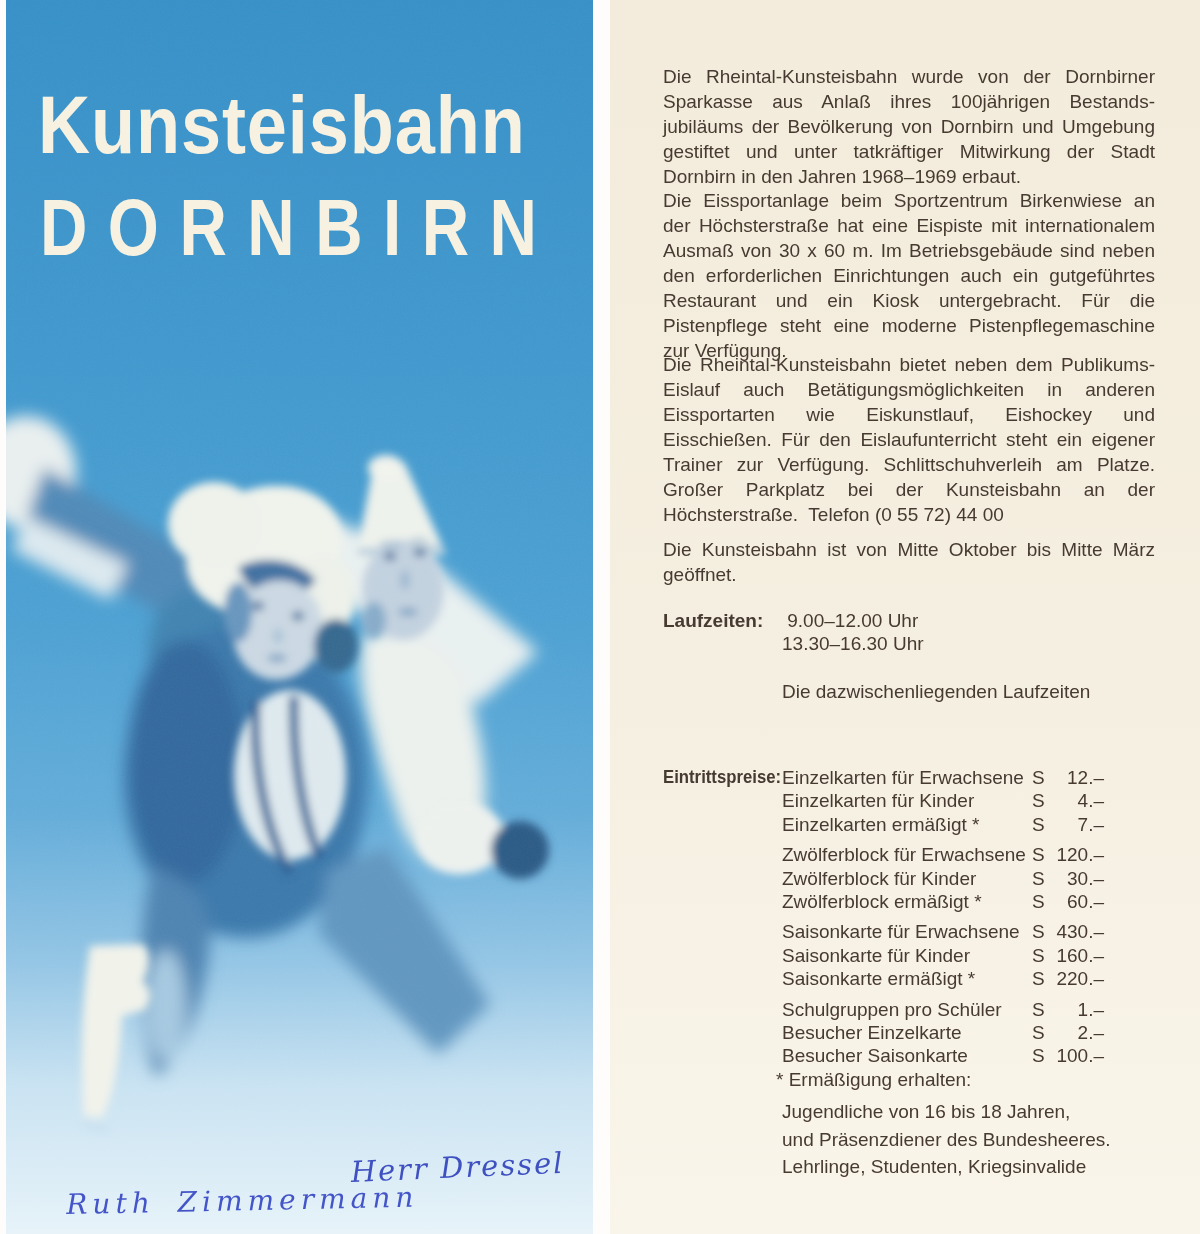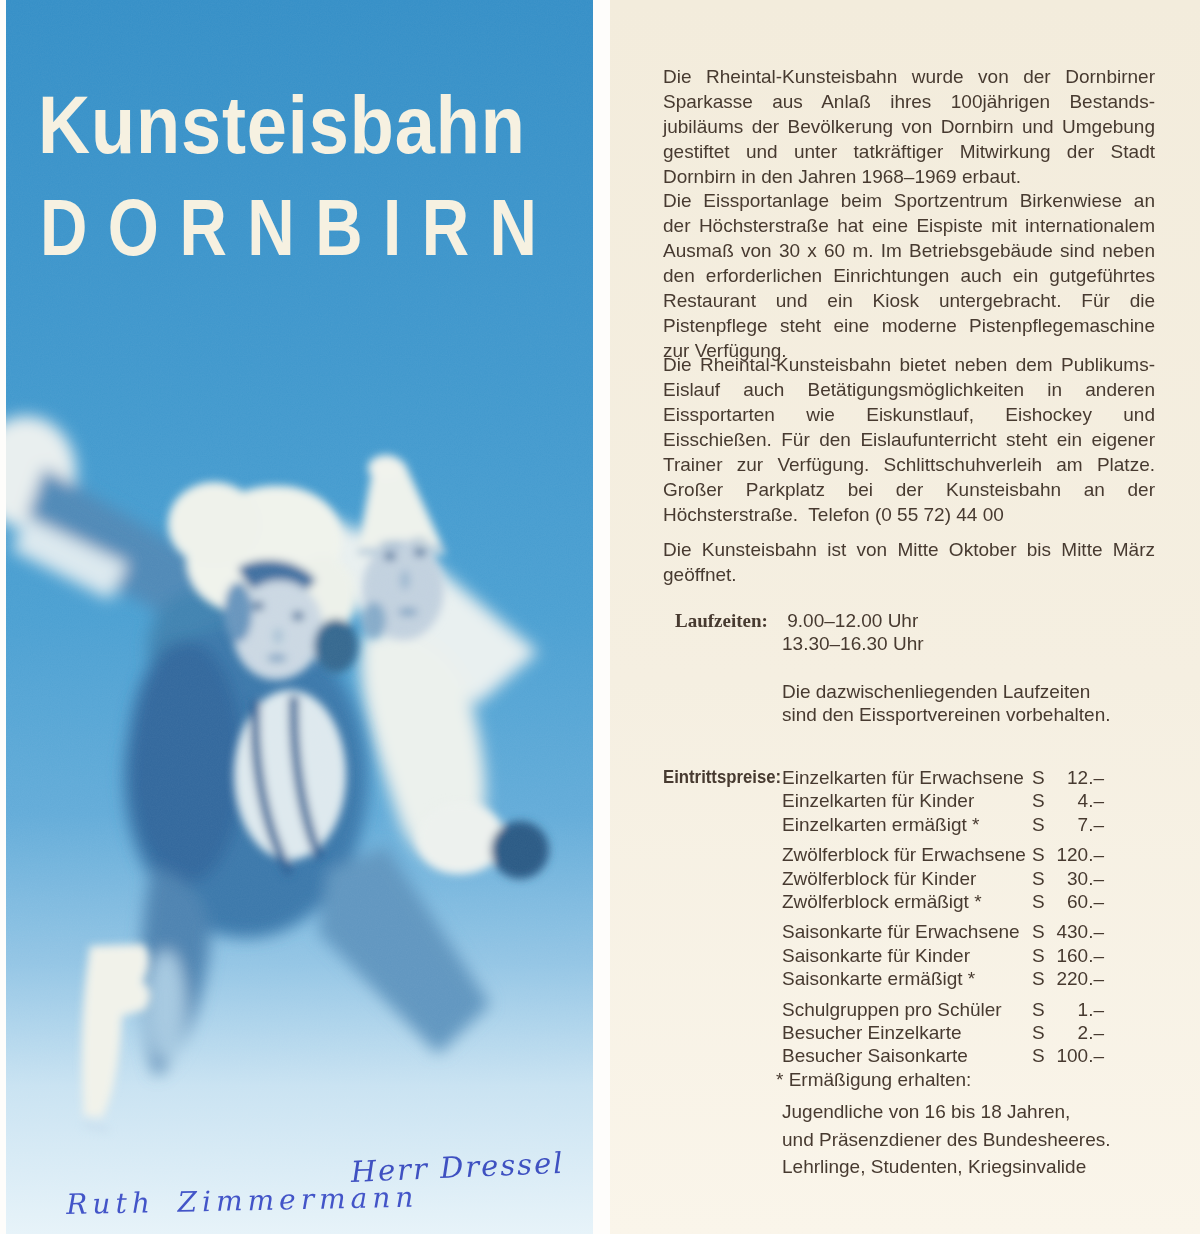--- a/index.html
+++ b/index.html
@@ -21,21 +21,21 @@
   .panel-right {
     position:absolute; left:610px; top:0; width:590px; height:1234px;
     background:linear-gradient(180deg,#f3ecdc 0%,#f5efe1 55%,#faf5ea 100%);
     color:#473a30;
   }
   .blk { position:absolute; left:53px; width:492px; }
   .para { text-align:justify; font-size:19px; line-height:25px; margin:0; hyphens:manual; -webkit-hyphens:manual; }
   #p1 { top:64px; } #p2 { top:188px; } #p3 { top:352px; } #p4 { top:537px; }
   .lbl { font-weight:bold; font-size:19px; white-space:nowrap; }
   #schedule { top:610px; width:500px; }
-  #schedule .lbl { position:absolute; left:12px; top:0;font-family:Liberation Serif, serif; }
+  #schedule .lbl { position:absolute; left:0; top:0; }
   .times { position:absolute; left:119px; top:0; font-size:19px; line-height:22.5px; }
   .times .note { margin-top:26px; line-height:22.8px; }
   #prices { top:766px; width:500px; }
   #prices .lbl { position:absolute; left:0; top:1px; font-size:18px; transform:scaleX(.93); transform-origin:left top; }
   .ptable { position:absolute; left:119px; top:0; width:322px; font-size:19px; }
   .pgroup { margin-bottom:7px; }
   .prow { display:flex; line-height:23.4px; }
   .prow .item { flex:1; }
   .prow .cur  { width:22px; }
   .prow .amt  { width:50px; text-align:right; }
@@ -142,21 +142,20 @@
     <p id="p3" class="blk para">Die Rheintal-Kunsteisbahn bietet neben dem Publi­kums-Eislauf auch Betätigungsmöglichkeiten in an­deren Eissportarten wie Eiskunstlauf, Eishockey und Eisschießen. Für den Eislaufunterricht steht ein eige­ner Trainer zur Verfügung. Schlittschuhverleih am Platze. Großer Parkplatz bei der Kunsteisbahn an der Höchsterstraße.&nbsp; Telefon (0 55 72) 44 00</p>
     <p id="p4" class="blk para">Die Kunsteisbahn ist von Mitte Oktober bis Mitte März geöffnet.</p>
 
     <div id="schedule" class="blk">
       <div class="lbl">Laufzeiten:</div>
       <div class="times">
         <div>&nbsp;9.00–12.00 Uhr</div>
         <div>13.30–16.30 Uhr</div>
         <div class="note">
           <div>Die dazwischenliegenden Laufzeiten</div>
-          <div>sind den Eissportvereinen vorbehalten.</div>
         </div>
       </div>
     </div>
 
     <div id="prices" class="blk">
       <div class="lbl">Eintrittspreise:</div>
       <div class="ptable">
 
         <div class="pgroup">
           <div class="prow">

